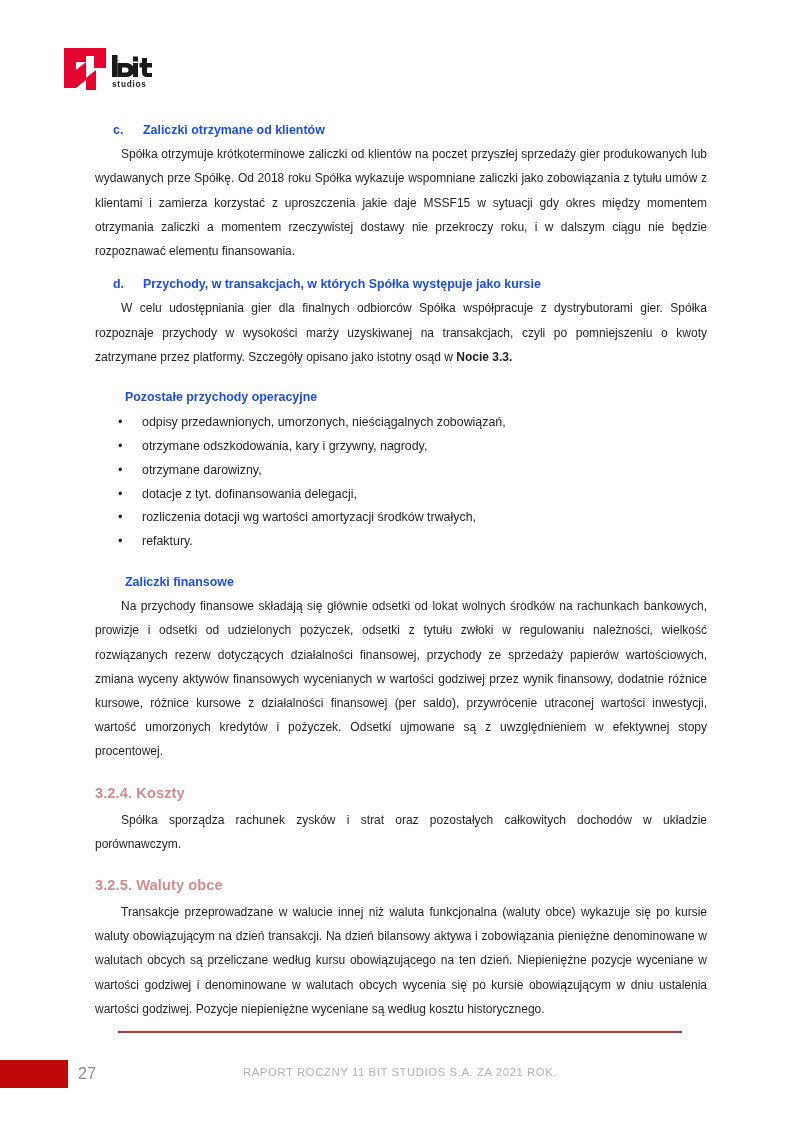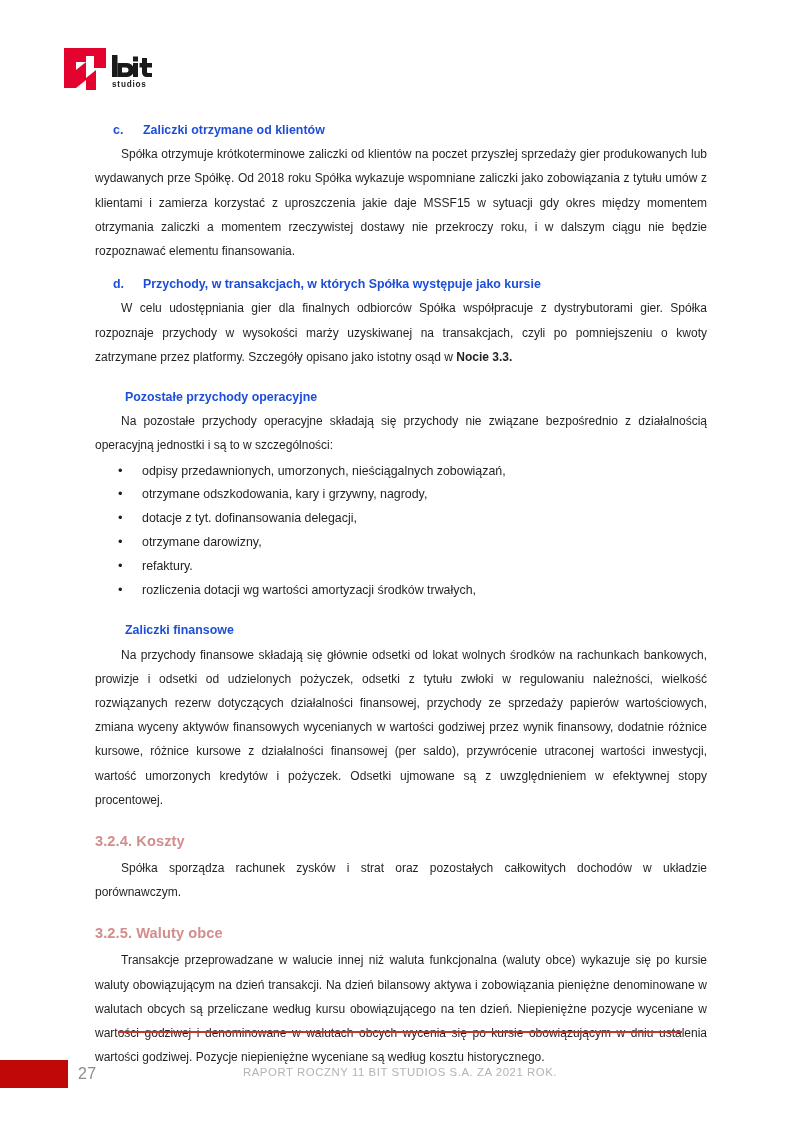--- a/index.html
+++ b/index.html
@@ -200,29 +200,28 @@
       <span class="letter">c.</span><span>Zaliczki otrzymane od klientów</span>
     </h3>
     <p class="body-text indent">Spółka otrzymuje krótkoterminowe zaliczki od klientów na poczet przyszłej sprzedaży gier produkowanych lub wydawanych prze Spółkę. Od 2018 roku Spółka wykazuje wspomniane zaliczki jako zobowiązania z tytułu umów z klientami i zamierza korzystać z uproszczenia jakie daje MSSF15 w sytuacji gdy okres między momentem otrzymania zaliczki a momentem rzeczywistej dostawy nie przekroczy roku, i w dalszym ciągu nie będzie rozpoznawać elementu finansowania.</p>
 
     <h3 class="sub-head" style="margin-top:9px;">
       <span class="letter">d.</span><span>Przychody, w transakcjach, w których Spółka występuje jako kursie</span>
     </h3>
     <p class="body-text indent"><span>W celu udostępniania gier dla finalnych odbiorców Spółka współpracuje z dystrybutorami gier. Spółka rozpoznaje przychody w wysokości marży uzyskiwanej na transakcjach, czyli po pomniejszeniu o kwoty zatrzymane przez platformy. Szczegóły opisano jako istotny osąd w </span><b>Nocie 3.3.</b></p>
 
     <h3 class="sub-head plain" style="margin-top:16px;">Pozostałe przychody operacyjne</h3>
-    <p class="body-text indent">Na pozostałe przychody operacyjne składają się przychody nie związane bezpośrednio z działalnością operacyjną jednostki i są to w szczególności:</p>
 
     <ul class="bullets">
       <li>odpisy przedawnionych, umorzonych, nieściągalnych zobowiązań,</li>
       <li>otrzymane odszkodowania, kary i grzywny, nagrody,</li>
+      <li>otrzymane darowizny,</li>
       <li>dotacje z tyt. dofinansowania delegacji,</li>
-      <li>otrzymane darowizny,</li>
+      <li>rozliczenia dotacji wg wartości amortyzacji środków trwałych,</li>
       <li>refaktury.</li>
-      <li>rozliczenia dotacji wg wartości amortyzacji środków trwałych,</li>
     </ul>
 
     <h3 class="sub-head plain" style="margin-top:16px;">Zaliczki finansowe</h3>
     <p class="body-text indent">Na przychody finansowe składają się głównie odsetki od lokat wolnych środków na rachunkach bankowych, prowizje i odsetki od udzielonych pożyczek, odsetki z tytułu zwłoki w regulowaniu należności, wielkość rozwiązanych rezerw dotyczących działalności finansowej, przychody ze sprzedaży papierów wartościowych, zmiana wyceny aktywów finansowych wycenianych w wartości godziwej przez wynik finansowy, dodatnie różnice kursowe, różnice kursowe z działalności finansowej (per saldo), przywrócenie utraconej wartości inwestycji, wartość umorzonych kredytów i pożyczek. Odsetki ujmowane są z uwzględnieniem w efektywnej stopy procentowej.</p>
 
     <h3 class="section-head">3.2.4. Koszty</h3>
     <p class="body-text indent">Spółka sporządza rachunek zysków i strat oraz pozostałych całkowitych dochodów w układzie porównawczym.</p>
 
     <h3 class="section-head">3.2.5. Waluty obce</h3>
     <p class="body-text indent">Transakcje przeprowadzane w walucie innej niż waluta funkcjonalna (waluty obce) wykazuje się po kursie waluty obowiązującym na dzień transakcji. Na dzień bilansowy aktywa i zobowiązania pieniężne denominowane w walutach obcych są przeliczane według kursu obowiązującego na ten dzień. Niepieniężne pozycje wyceniane w wartości godziwej i denominowane w walutach obcych wycenia się po kursie obowiązującym w dniu ustalenia wartości godziwej. Pozycje niepieniężne wyceniane są według kosztu historycznego.</p>

